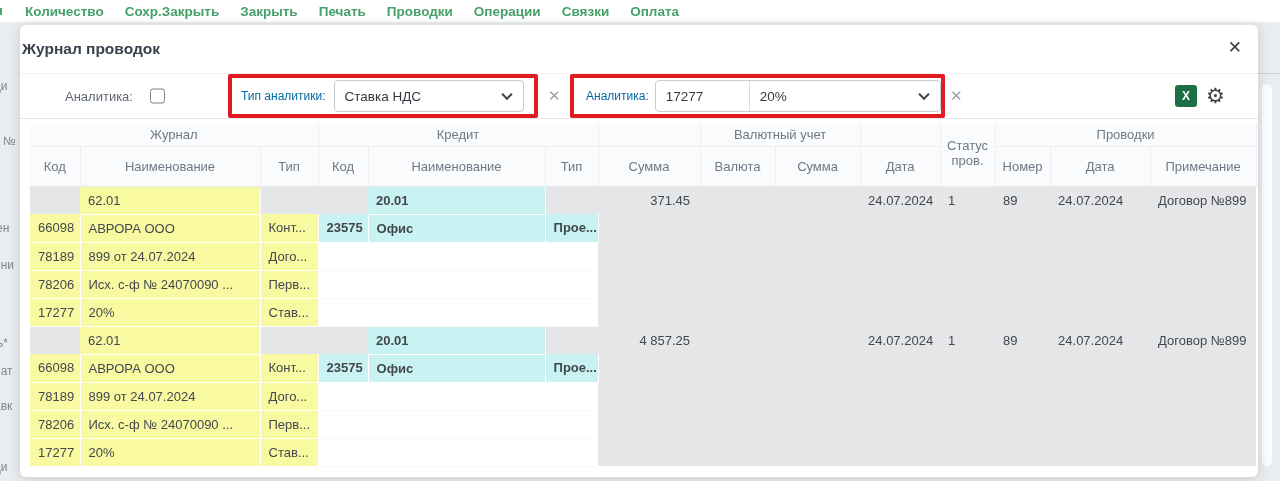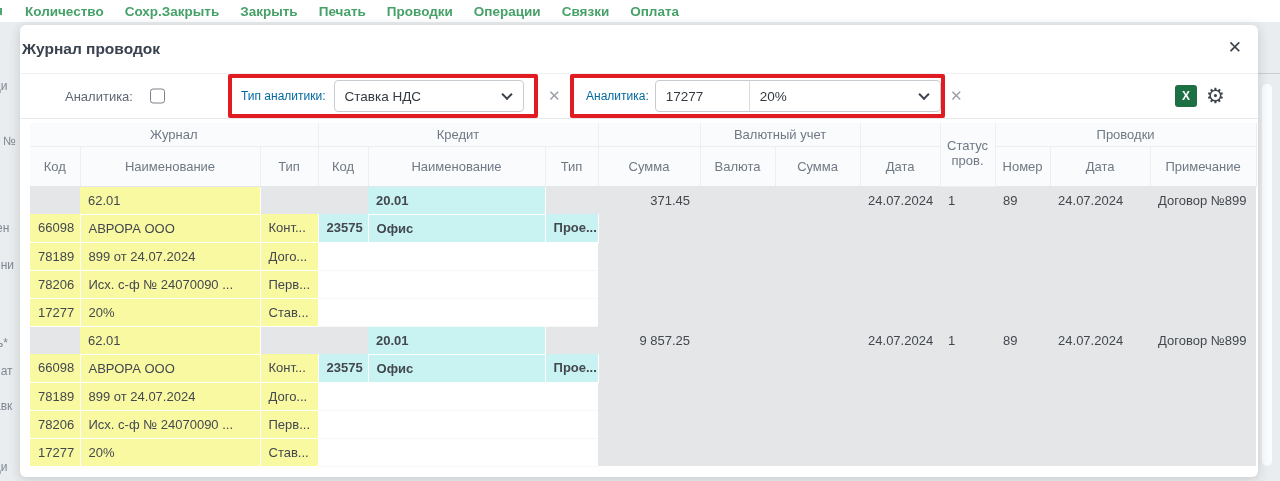--- a/index.html
+++ b/index.html
@@ -275,21 +275,21 @@
             <td class="g"></td>
             <td class="g"></td>
           </tr>
           <tr>
             <td class="g"></td>
             <td class="y">62.01</td>
             <td class="g"></td>
             <td class="g"></td>
             <td class="c">20.01</td>
             <td class="g"></td>
-            <td class="g num">9 857.25</td>
+            <td class="g num">4 857.25</td>
             <td class="g"></td>
             <td class="g"></td>
             <td class="g">24.07.2024</td>
             <td class="g">1</td>
             <td class="g">89</td>
             <td class="g">24.07.2024</td>
             <td class="g">Договор №899</td>
           </tr>
           <tr>
             <td class="y">66098</td>

